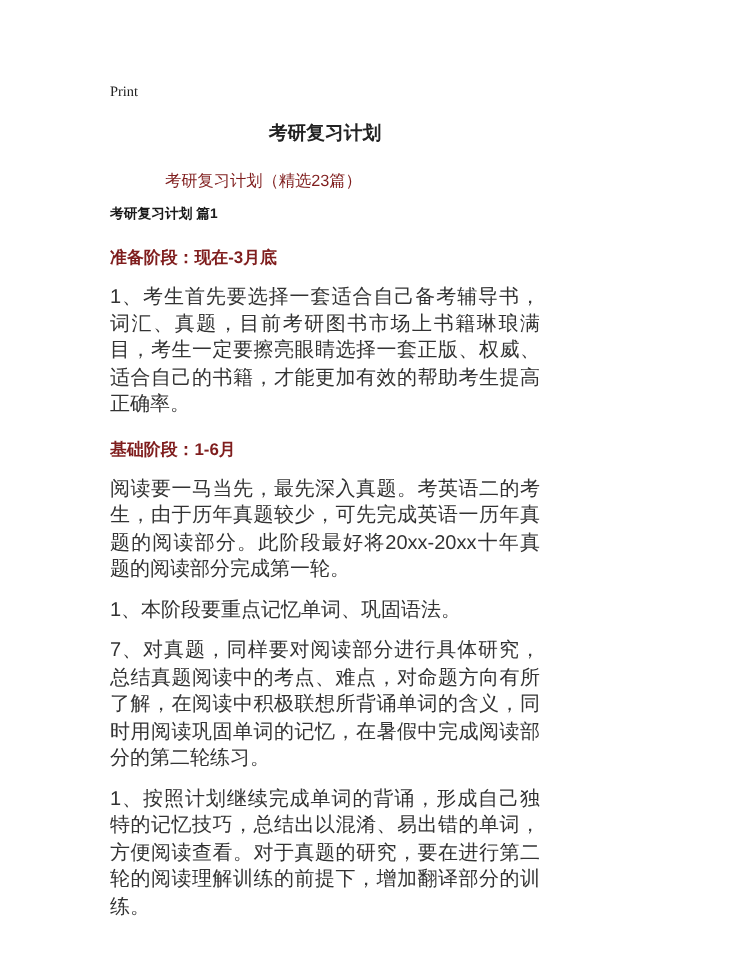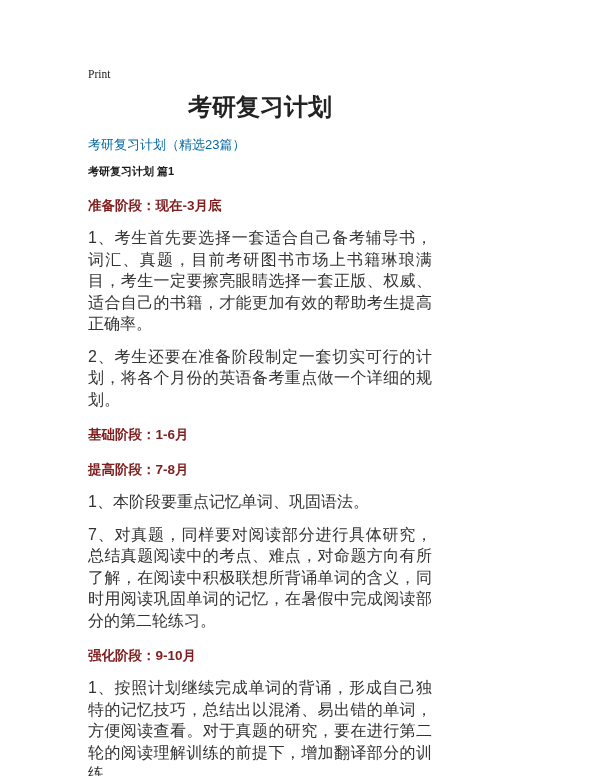--- a/index.html
+++ b/index.html
@@ -21,31 +21,32 @@
     font-family: "Liberation Serif", "DejaVu Serif", serif;
     font-size: 11.5px;
     line-height: 14px;
     color: #222222;
     cursor: pointer;
     display: inline-block;
   }
   .doc-title {
     margin-top: 12px;
     margin-bottom: 15px;
-    font-size: 24px;
+    font-size: 15px;
     line-height: 26px;
     font-weight: bold;
     color: #222222;
     text-align: center;
   }
   .subtitle {
     font-size: 13px;
     line-height: 20px;
-    color: #0369a1;
+    color: #7f1d1d;
     margin-bottom: 6px;
+    margin-left: 44px;
   }
   .article-title {
     font-size: 11px;
     line-height: 20px;
     font-weight: bold;
     color: #1a1a1a;
     margin-top: 6px;
     margin-bottom: 6px;
   }
   .section-heading {
@@ -73,28 +74,26 @@
 
   <h1 class="doc-title">考研复习计划</h1>
 
   <p class="subtitle">考研复习计划（精选23篇）</p>
 
   <h2 class="article-title">考研复习计划 篇1</h2>
 
   
   <h3 class="section-heading">准备阶段：现在-3月底</h3>
   <p class="para">1、考生首先要选择一套适合自己备考辅导书，词汇、真题，目前考研图书市场上书籍琳琅满目，考生一定要擦亮眼睛选择一套正版、权威、适合自己的书籍，才能更加有效的帮助考生提高正确率。</p>
-  <p class="para">2、考生还要在准备阶段制定一套切实可行的计划，将各个月份的英语备考重点做一个详细的规划。</p>
 
   
   <h3 class="section-heading">基础阶段：1-6月</h3>
+  <p class="para">阅读要一马当先，最先深入真题。考英语二的考生，由于历年真题较少，可先完成英语一历年真题的阅读部分。此阶段最好将20xx-20xx十年真题的阅读部分完成第一轮。</p>
 
   
-  <h3 class="section-heading">提高阶段：7-8月</h3>
   <p class="para">1、本阶段要重点记忆单词、巩固语法。</p>
   <p class="para">7、对真题，同样要对阅读部分进行具体研究，总结真题阅读中的考点、难点，对命题方向有所了解，在阅读中积极联想所背诵单词的含义，同时用阅读巩固单词的记忆，在暑假中完成阅读部分的第二轮练习。</p>
 
   
-  <h3 class="section-heading">强化阶段：9-10月</h3>
   <p class="para">1、按照计划继续完成单词的背诵，形成自己独特的记忆技巧，总结出以混淆、易出错的单词，方便阅读查看。对于真题的研究，要在进行第二轮的阅读理解训练的前提下，增加翻译部分的训练。</p>
   
 
 </div>
 
 </body></html>

